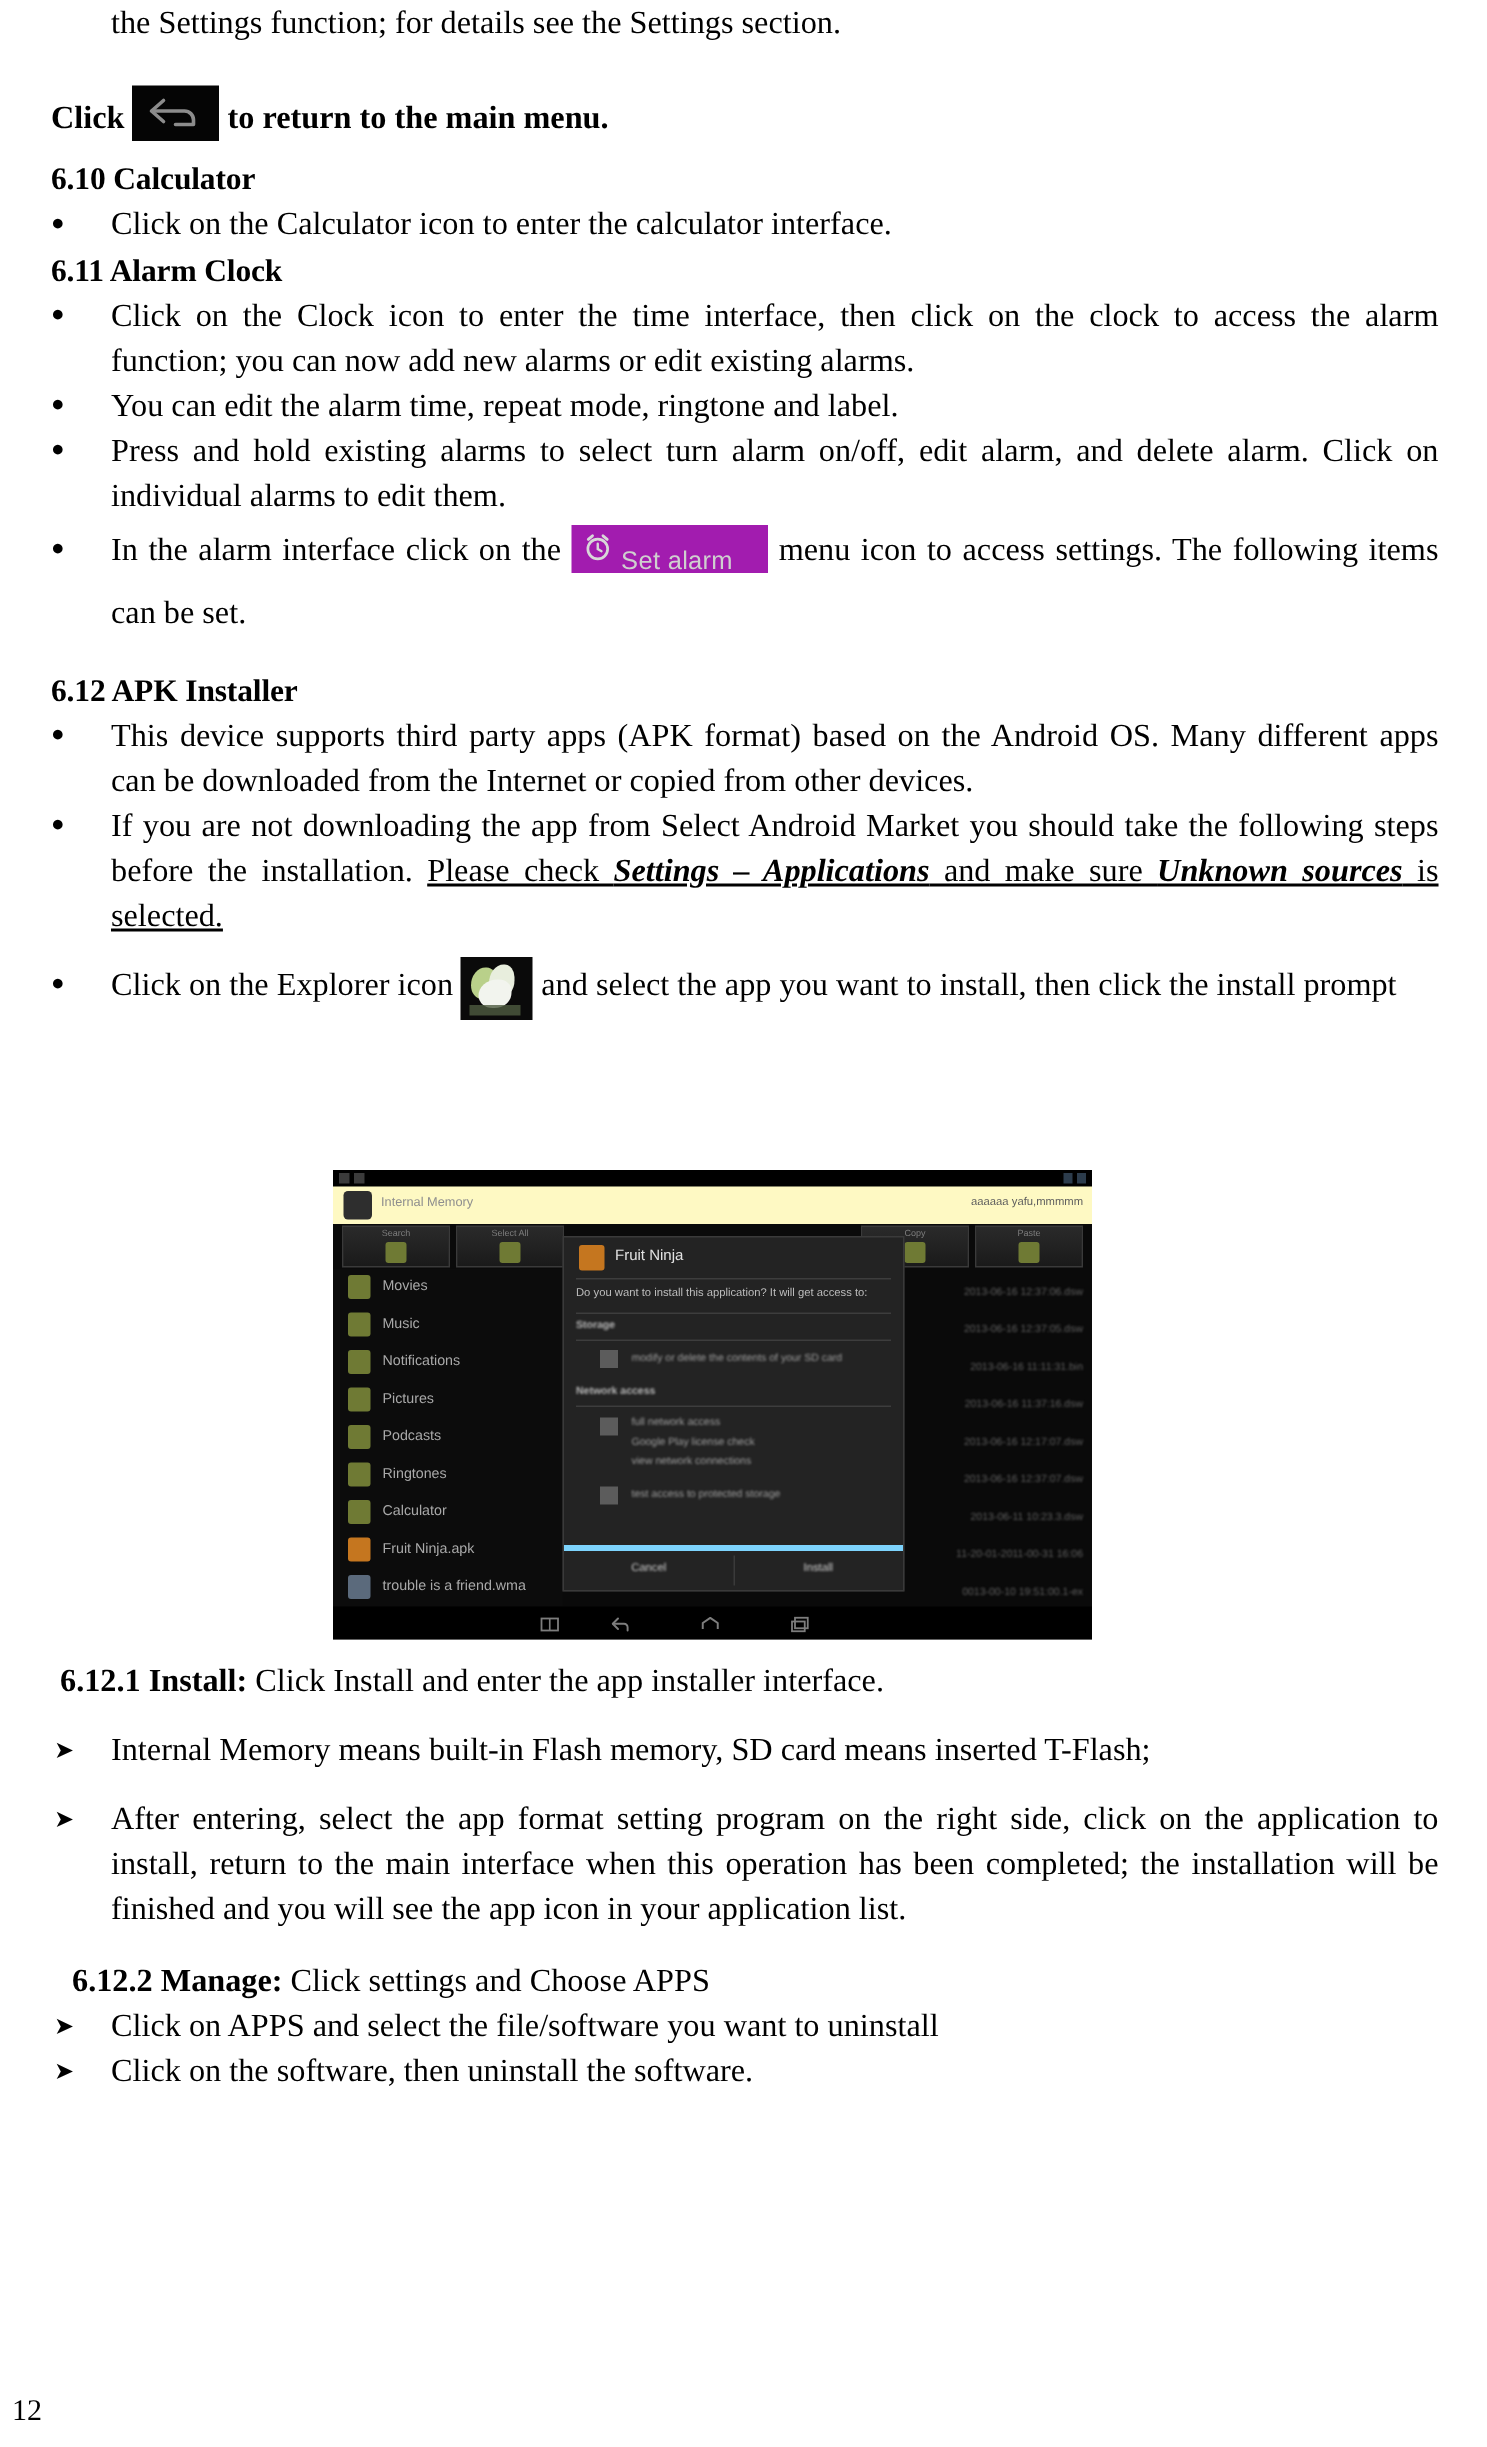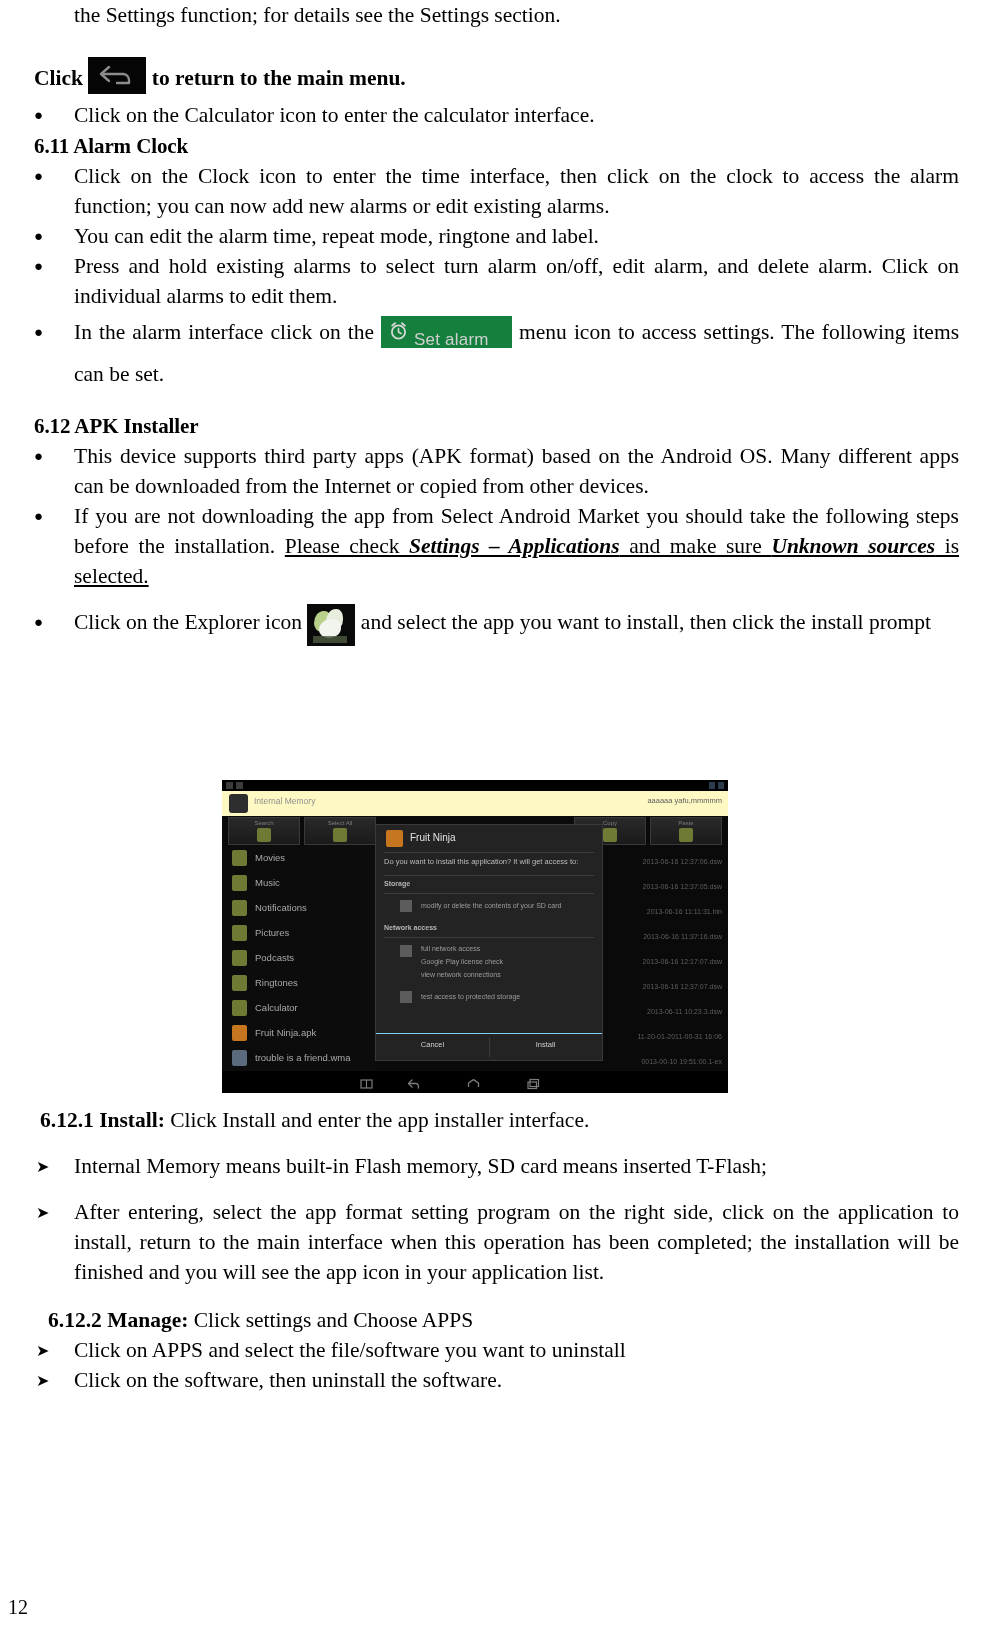--- a/index.html
+++ b/index.html
@@ -99,21 +99,21 @@
     background: #050505;
     position: relative;
   }
   .icon-back svg { position: absolute; left: 9px; top: 5px; }
 
   .icon-setalarm {
     display: inline-block;
     vertical-align: -9px;
     width: 131px;
     height: 32px;
-    background: #15803d;
+    background: #a21caf;
     position: relative;
     overflow: hidden;
   }
   .icon-setalarm .clk { position: absolute; left: 8px; top: 4px; }
   .icon-setalarm .lbl {
     position: absolute;
     left: 33px;
     top: 3px;
     color: #cfcfcf;
     font-size: 17px;
@@ -257,21 +257,21 @@
   .shot .dialog .perm {
     position: absolute; left: 45px;
     font-size: 7px; color: #9c9c9c; filter: blur(.6px);
   }
   .shot .dialog .pic {
     position: absolute; left: 24px; width: 12px; height: 12px;
     background: #8d8d8d; opacity: .55;
   }
   .shot .dialog .btnrow {
     position: absolute; left: 0; right: 0; bottom: 0; height: 26px;
-    border-top: 1px solid #7dd3fc;
+    border-top: 4px solid #7dd3fc;
     padding-left: 32px;
   }
   .shot .dialog .dbtn {
     position: absolute; top: 6px; width: 50%; text-align: center;
     font-size: 7.5px; color: #cfcfcf; filter: blur(.55px);
   }
   .shot .dialog .dbtn.left { left: 0; }
   .shot .dialog .dbtn.right { right: 0; }
   .shot .dialog .dsep {
     position: absolute; left: 50%; bottom: 3px; width: 1px; height: 20px;
@@ -307,20 +307,21 @@
       <span>Click</span>
       <span class="icon-back">
         <svg width="40" height="27" viewBox="0 0 40 27">
           <path d="M12 5 L4 12 L12 19" fill="none" stroke="#8c8c8c" stroke-width="2.4" stroke-linecap="round" stroke-linejoin="round"></path>
           <path d="M4.5 12 H26 a6 6 0 0 1 6 6 v3 h-12" fill="none" stroke="#8c8c8c" stroke-width="2.4" stroke-linecap="round" stroke-linejoin="round"></path>
         </svg>
       </span>
       <span>to return to the main menu.</span>
     </p>
 
+    <h2 class="heading" style="margin-top:4px;">6.10 Calculator</h2>
     <ul class="bullets">
       <li class="bullet">Click on the Calculator icon to enter the calculator interface.</li>
     </ul>
 
     <h2 class="heading" style="margin-top:1px;">6.11 Alarm Clock</h2>
     <ul class="bullets">
       <li class="bullet">Click on the Clock icon to enter the time interface, then click on the clock to access the alarm function; you can now add new alarms or edit existing alarms.</li>
       <li class="bullet">You can edit the alarm time, repeat mode, ringtone and label.</li>
       <li class="bullet">Press and hold existing alarms to select turn alarm on/off, edit alarm, and delete alarm. Click on individual alarms to edit them.</li>
       <li class="bullet tall">

